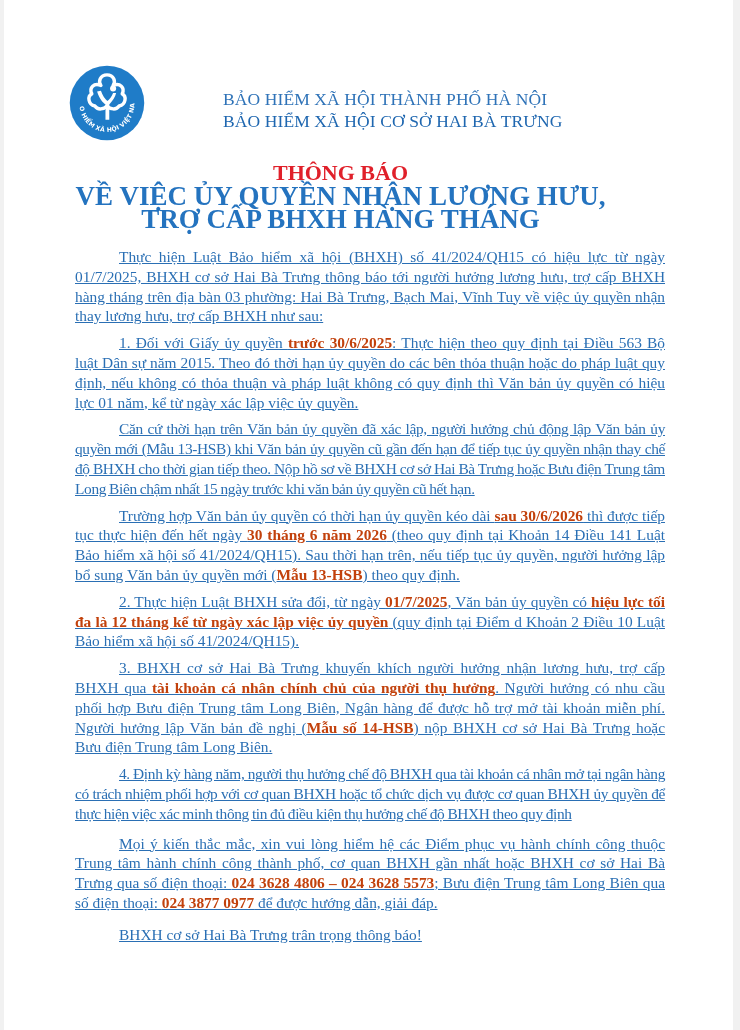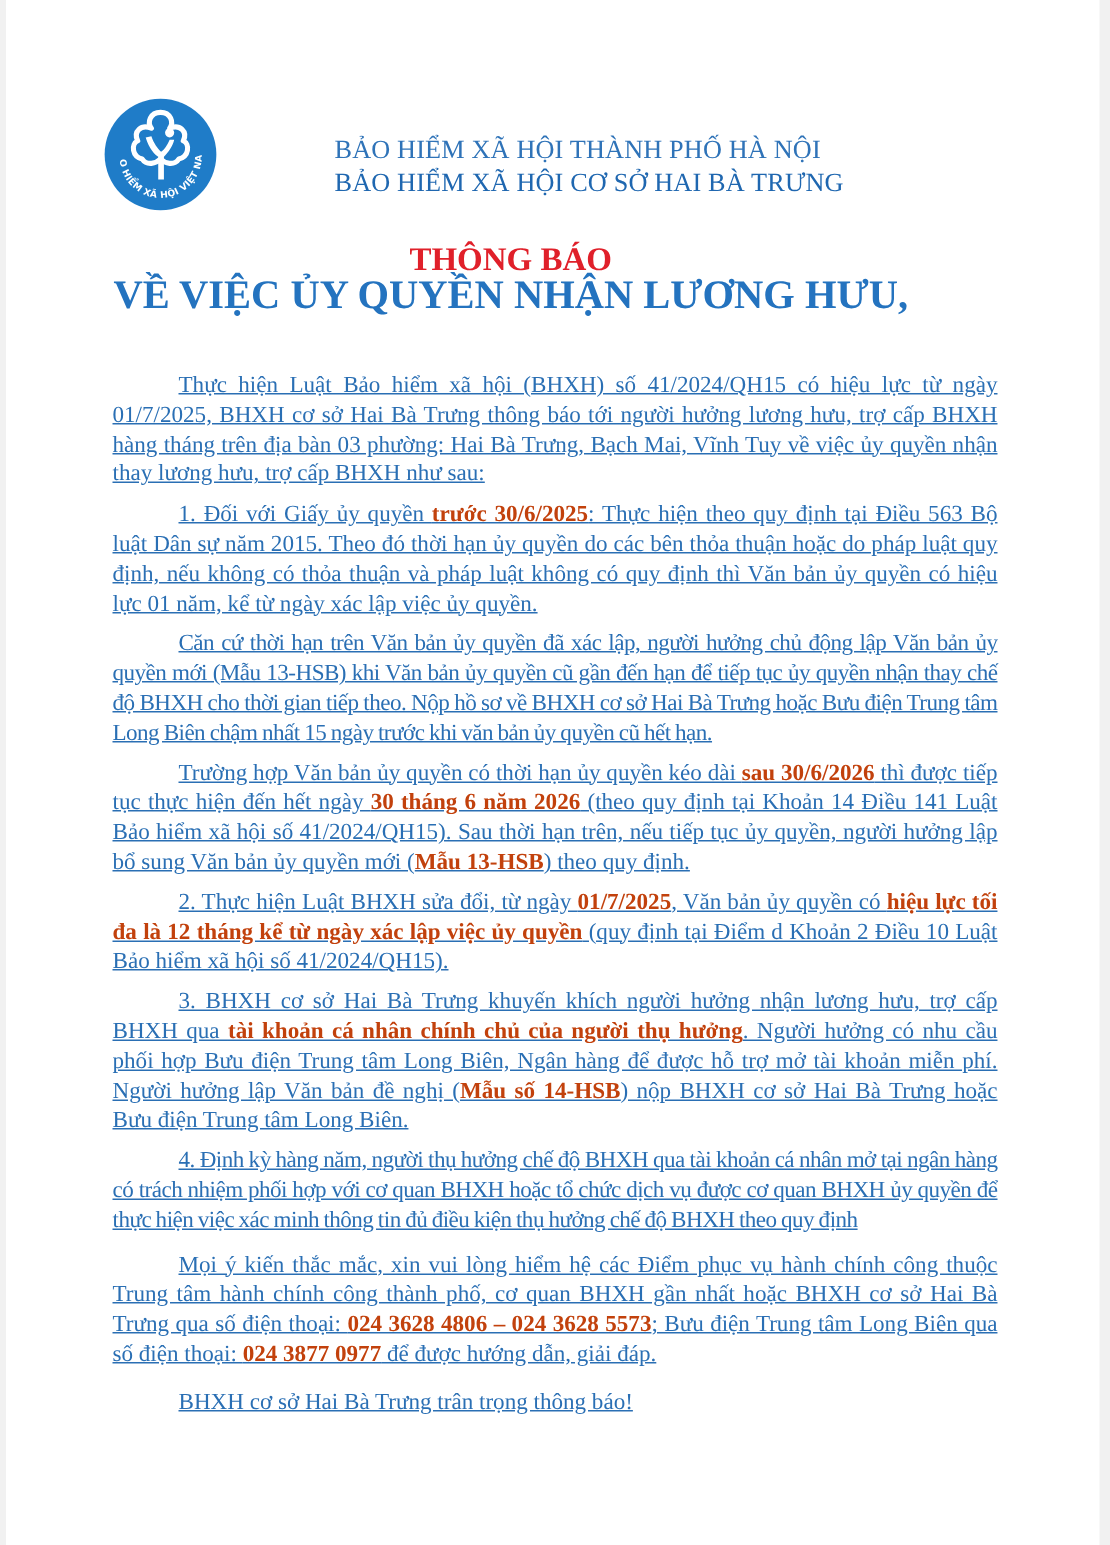--- a/index.html
+++ b/index.html
@@ -62,20 +62,21 @@
   </svg>
 
   <div class="org">
     <div class="l1">BẢO HIỂM XÃ HỘI THÀNH PHỐ HÀ NỘI</div>
     <div class="l2">BẢO HIỂM XÃ HỘI CƠ SỞ HAI BÀ TRƯNG</div>
   </div>
 
   <div class="title-block" style="left:-4px;">
     <div class="t1">THÔNG BÁO</div>
     <div class="t2">VỀ VIỆC ỦY QUYỀN NHẬN LƯƠNG HƯU,</div>
+    <div class="t2">TRỢ CẤP BHXH HÀNG THÁNG</div>
   </div>
 
   <div class="body" style="left:71px;">
     <p>Thực hiện Luật Bảo hiểm xã hội (BHXH) số 41/2024/QH15 có hiệu lực từ ngày 01/7/2025, BHXH cơ sở Hai Bà Trưng thông báo tới người hưởng lương hưu, trợ cấp BHXH hàng tháng trên địa bàn 03 phường: Hai Bà Trưng, Bạch Mai, Vĩnh Tuy về việc ủy quyền nhận thay lương hưu, trợ cấp BHXH như sau:</p>
 
     <p><span>1. Đối với Giấy ủy quyền </span><b>trước 30/6/2025</b><span>: Thực hiện theo quy định tại Điều 563 Bộ luật Dân sự năm 2015. Theo đó thời hạn ủy quyền do các bên thỏa thuận hoặc do pháp luật quy định, nếu không có thỏa thuận và pháp luật không có quy định thì Văn bản ủy quyền có hiệu lực 01 năm, kể từ ngày xác lập việc ủy quyền.</span></p>
 
     <p class="narrow">Căn cứ thời hạn trên Văn bản ủy quyền đã xác lập, người hưởng chủ động lập Văn bản ủy quyền mới (Mẫu 13-HSB) khi Văn bản ủy quyền cũ gần đến hạn để tiếp tục ủy quyền nhận thay chế độ BHXH cho thời gian tiếp theo. Nộp hồ sơ về BHXH cơ sở Hai Bà Trưng hoặc Bưu điện Trung tâm Long Biên chậm nhất 15 ngày trước khi văn bản ủy quyền cũ hết hạn.</p>
 
     <p><span>Trường hợp Văn bản ủy quyền có thời hạn ủy quyền kéo dài </span><b>sau 30/6/2026</b><span> thì được tiếp tục thực hiện đến hết ngày </span><b>30 tháng 6 năm 2026</b><span> (theo quy định tại Khoản 14 Điều 141 Luật Bảo hiểm xã hội số 41/2024/QH15). Sau thời hạn trên, nếu tiếp tục ủy quyền, người hưởng lập bổ sung Văn bản ủy quyền mới (</span><b>Mẫu 13-HSB</b><span>) theo quy định.</span></p>

